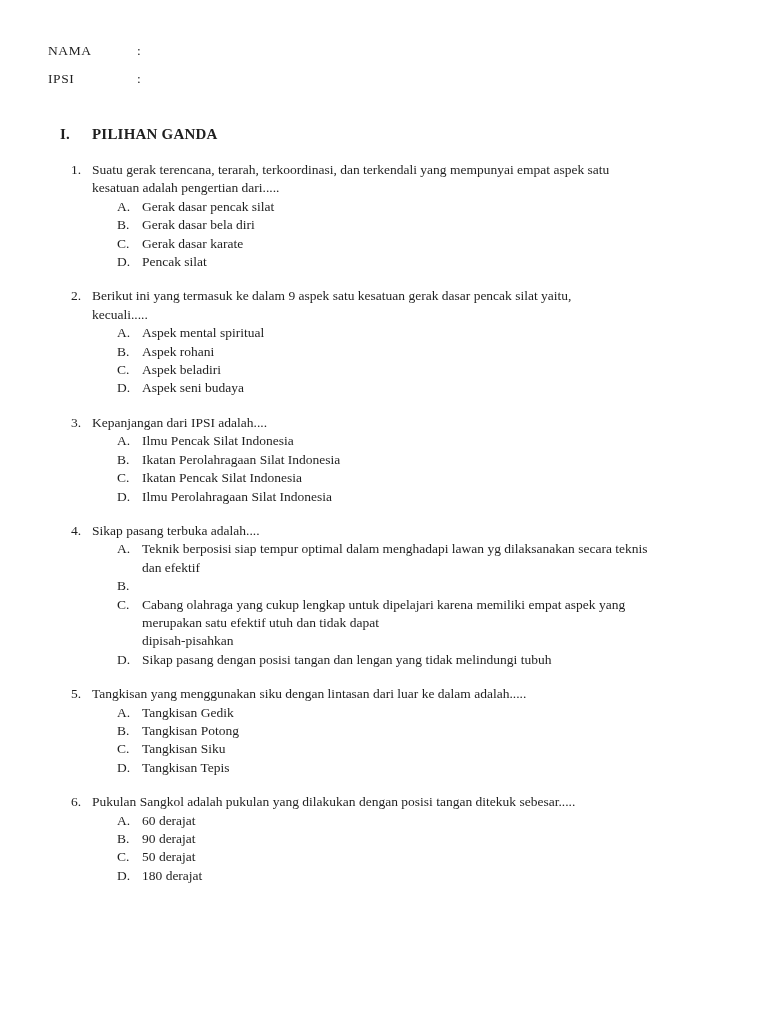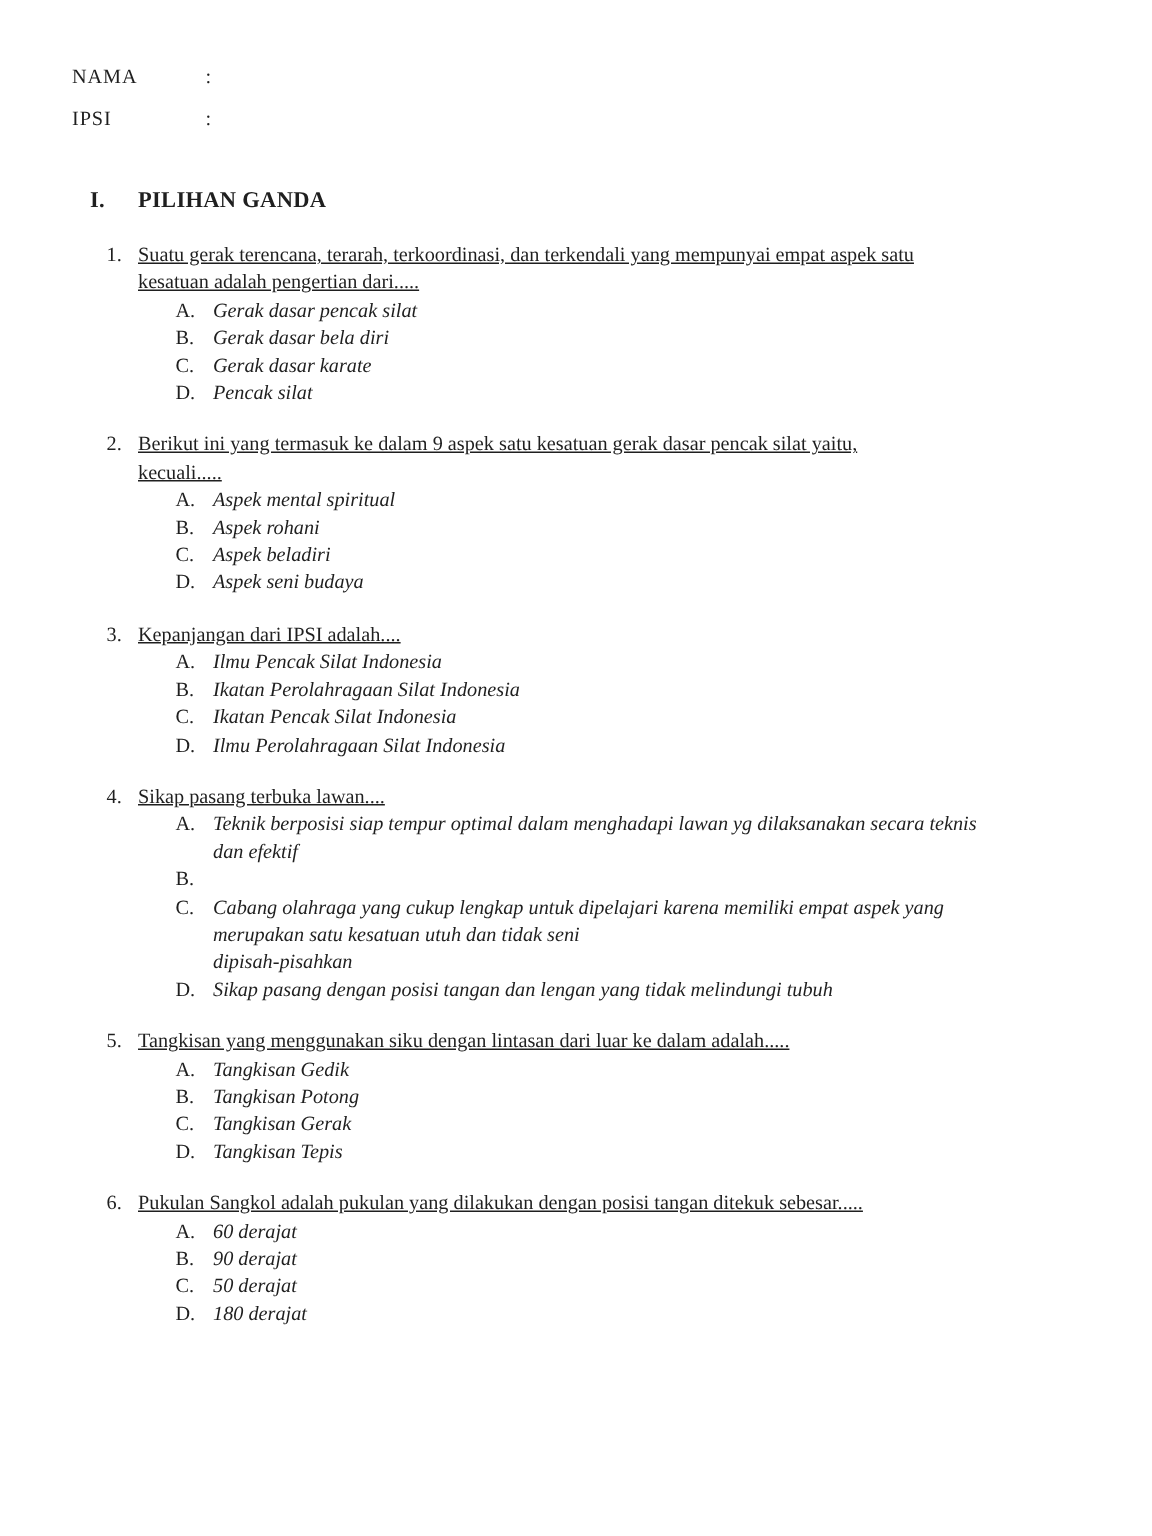--- a/index.html
+++ b/index.html
@@ -58,32 +58,30 @@
   }
   .q-row {
     display: flex;
   }
   .q-num {
     flex: 0 0 21px;
   }
   .q-text {
     flex: 1;
     white-space: pre-wrap;
-    text-decoration: underline;
   }
   .option {
     display: flex;
     padding-left: 46px;
   }
   .opt-letter {
     flex: 0 0 25px;
   }
   .opt-text {
     white-space: pre-wrap;
-    font-style: italic;
   }
 </style>
 </head>
 <body>
 
 <div class="page">
 
   <div class="header">
     <div class="h-row">
       <span class="h-label">NAMA</span>
@@ -170,34 +168,34 @@
     </div>
     <div class="option">
       <span class="opt-letter">D.</span>
       <span class="opt-text">Ilmu Perolahragaan Silat Indonesia</span>
     </div>
   </div>
 
   <div class="question">
     <div class="q-row">
       <span class="q-num">4.</span>
-      <span class="q-text">Sikap pasang terbuka lawan....</span>
+      <span class="q-text">Sikap pasang terbuka adalah....</span>
     </div>
     <div class="option">
       <span class="opt-letter">A.</span>
       <span class="opt-text">Teknik berposisi siap tempur optimal dalam menghadapi lawan yg dilaksanakan secara teknis
 dan efektif</span>
     </div>
     <div class="option">
       <span class="opt-letter">B.</span>
     </div>
     <div class="option">
       <span class="opt-letter">C.</span>
       <span class="opt-text">Cabang olahraga yang cukup lengkap untuk dipelajari karena memiliki empat aspek yang
-merupakan satu kesatuan utuh dan tidak seni
+merupakan satu efektif utuh dan tidak dapat
 dipisah-pisahkan</span>
     </div>
     <div class="option">
       <span class="opt-letter">D.</span>
       <span class="opt-text">Sikap pasang dengan posisi tangan dan lengan yang tidak melindungi tubuh</span>
     </div>
   </div>
 
   <div class="question">
     <div class="q-row">
@@ -207,21 +205,21 @@
     <div class="option">
       <span class="opt-letter">A.</span>
       <span class="opt-text">Tangkisan Gedik</span>
     </div>
     <div class="option">
       <span class="opt-letter">B.</span>
       <span class="opt-text">Tangkisan Potong</span>
     </div>
     <div class="option">
       <span class="opt-letter">C.</span>
-      <span class="opt-text">Tangkisan Gerak</span>
+      <span class="opt-text">Tangkisan Siku</span>
     </div>
     <div class="option">
       <span class="opt-letter">D.</span>
       <span class="opt-text">Tangkisan Tepis</span>
     </div>
   </div>
 
   <div class="question">
     <div class="q-row">
       <span class="q-num">6.</span>

